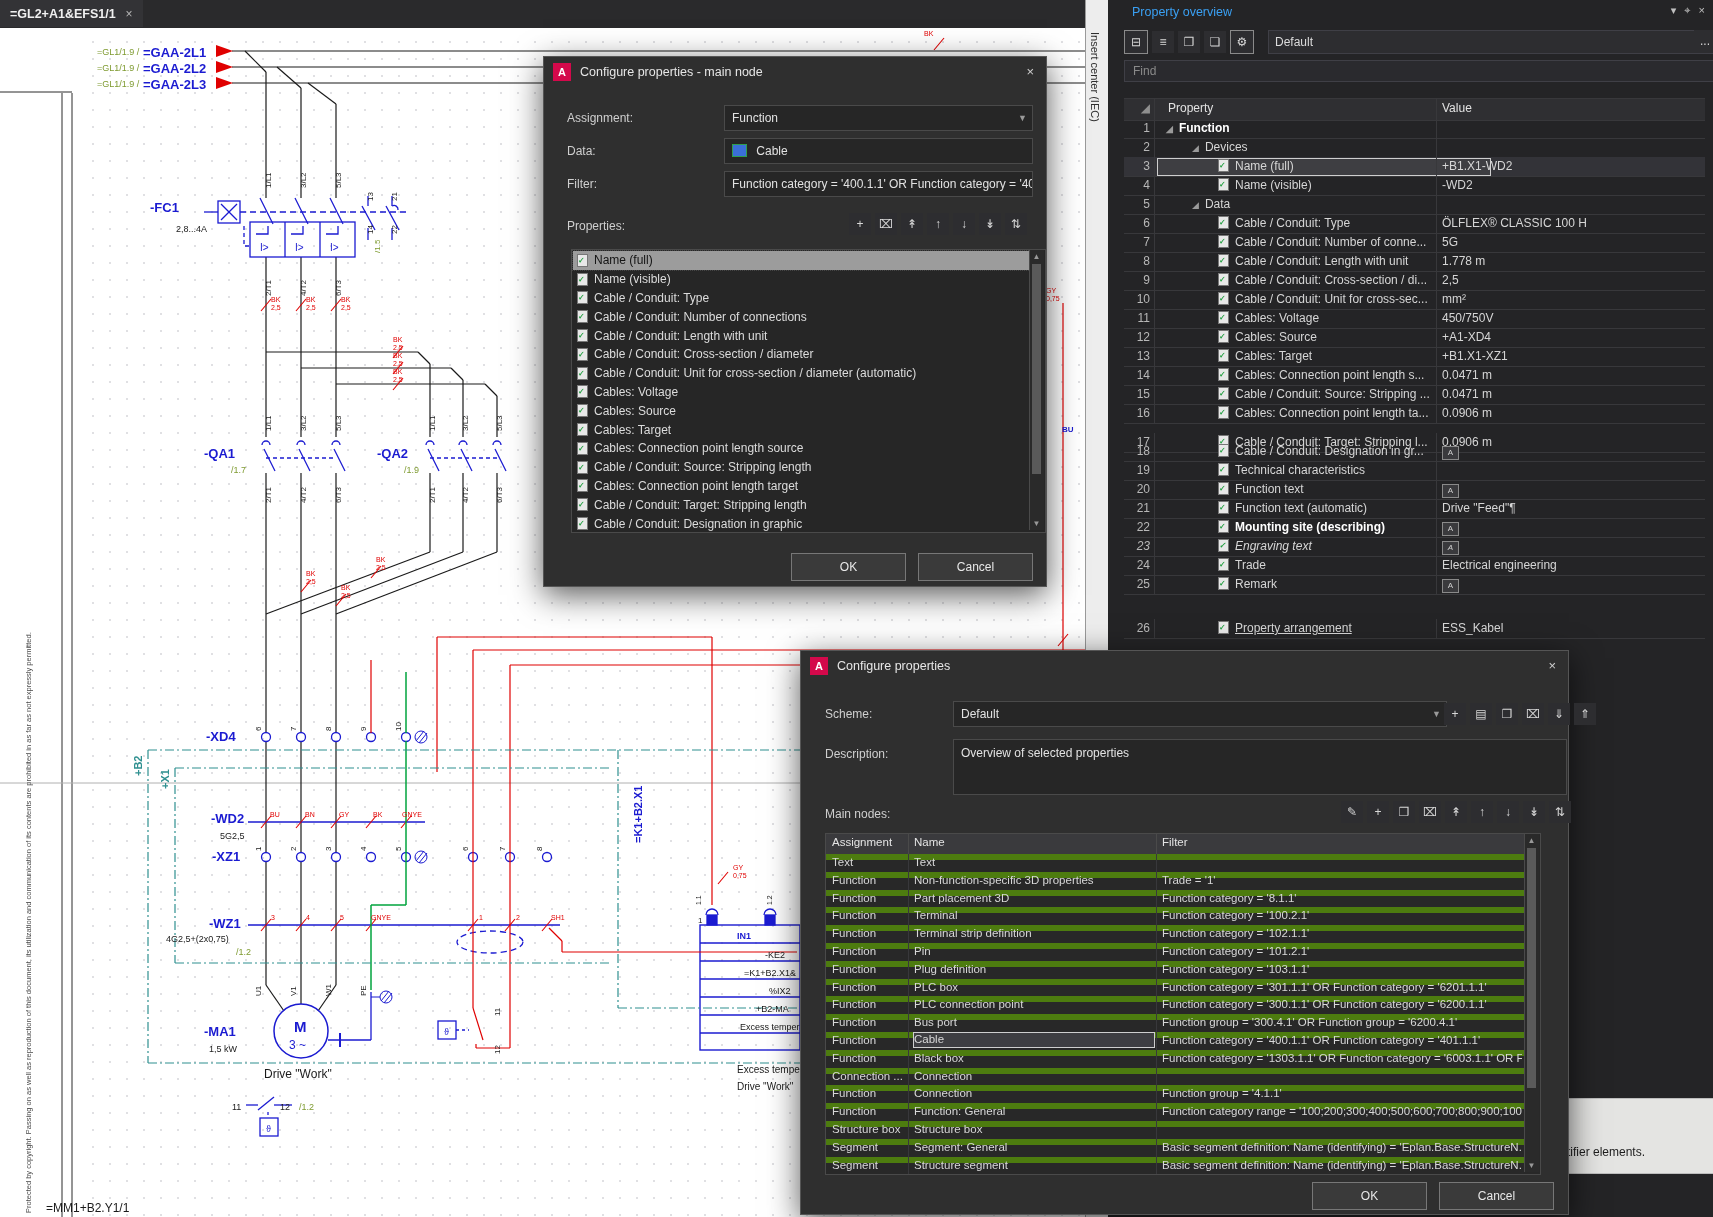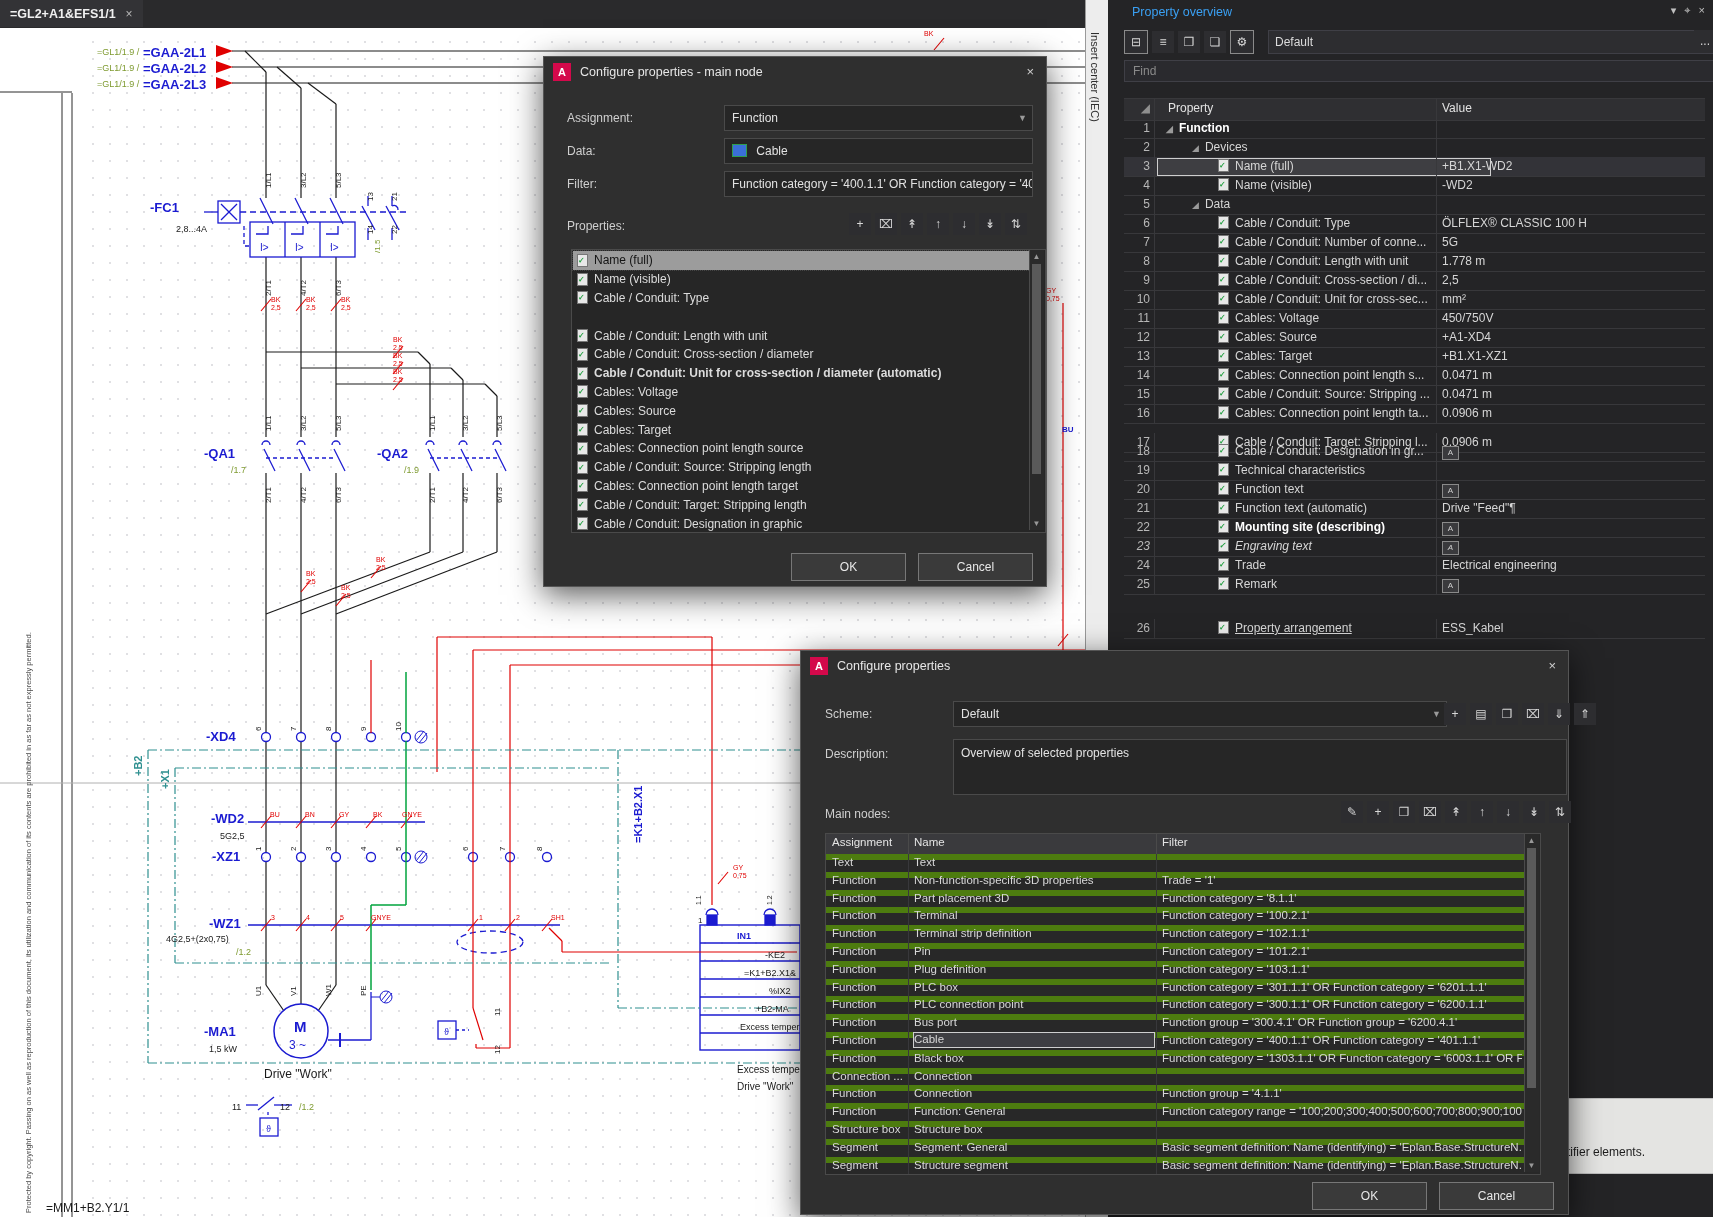--- a/index.html
+++ b/index.html
@@ -702,23 +702,24 @@
         <span class="tbtn">↟</span>
         <span class="tbtn">↑</span>
         <span class="tbtn">↓</span>
         <span class="tbtn">↡</span>
         <span class="tbtn">⇅</span>
       </div>
     <div id="d1list">
         <div class="d1item sel" style="top: 1px;"><span class="doc"></span>Name (full)</div>
         <div class="d1item" style="top: 19.8px;"><span class="doc"></span>Name (visible)</div>
         <div class="d1item" style="top: 38.6px;"><span class="doc"></span>Cable / Conduit: Type</div>
+        <div class="d1item" style="top: 57.4px;"><span class="doc"></span>Cable / Conduit: Number of connections</div>
         <div class="d1item" style="top: 76.2px;"><span class="doc"></span>Cable / Conduit: Length with unit</div>
         <div class="d1item" style="top: 95px;"><span class="doc"></span>Cable / Conduit: Cross-section / diameter</div>
-        <div class="d1item" style="top: 113.8px; font-weight: bold;"><span class="doc"></span>Cable / Conduit: Unit for cross-section / diameter (automatic)</div>
+        <div class="d1item" style="top: 113.8px;"><span class="doc"></span>Cable / Conduit: Unit for cross-section / diameter (automatic)</div>
         <div class="d1item" style="top: 132.6px;"><span class="doc"></span>Cables: Voltage</div>
         <div class="d1item" style="top: 151.4px;"><span class="doc"></span>Cables: Source</div>
         <div class="d1item" style="top: 170.2px;"><span class="doc"></span>Cables: Target</div>
         <div class="d1item" style="top: 189px;"><span class="doc"></span>Cables: Connection point length source</div>
         <div class="d1item" style="top: 207.8px;"><span class="doc"></span>Cable / Conduit: Source: Stripping length</div>
         <div class="d1item" style="top: 226.6px;"><span class="doc"></span>Cables: Connection point length target</div>
         <div class="d1item" style="top: 245.4px;"><span class="doc"></span>Cable / Conduit: Target: Stripping length</div>
         <div class="d1item" style="top: 264.2px;"><span class="doc"></span>Cable / Conduit: Designation in graphic</div>
       </div>
     <div class="sbar" style="left:485px;top:193px;height:280px;">

